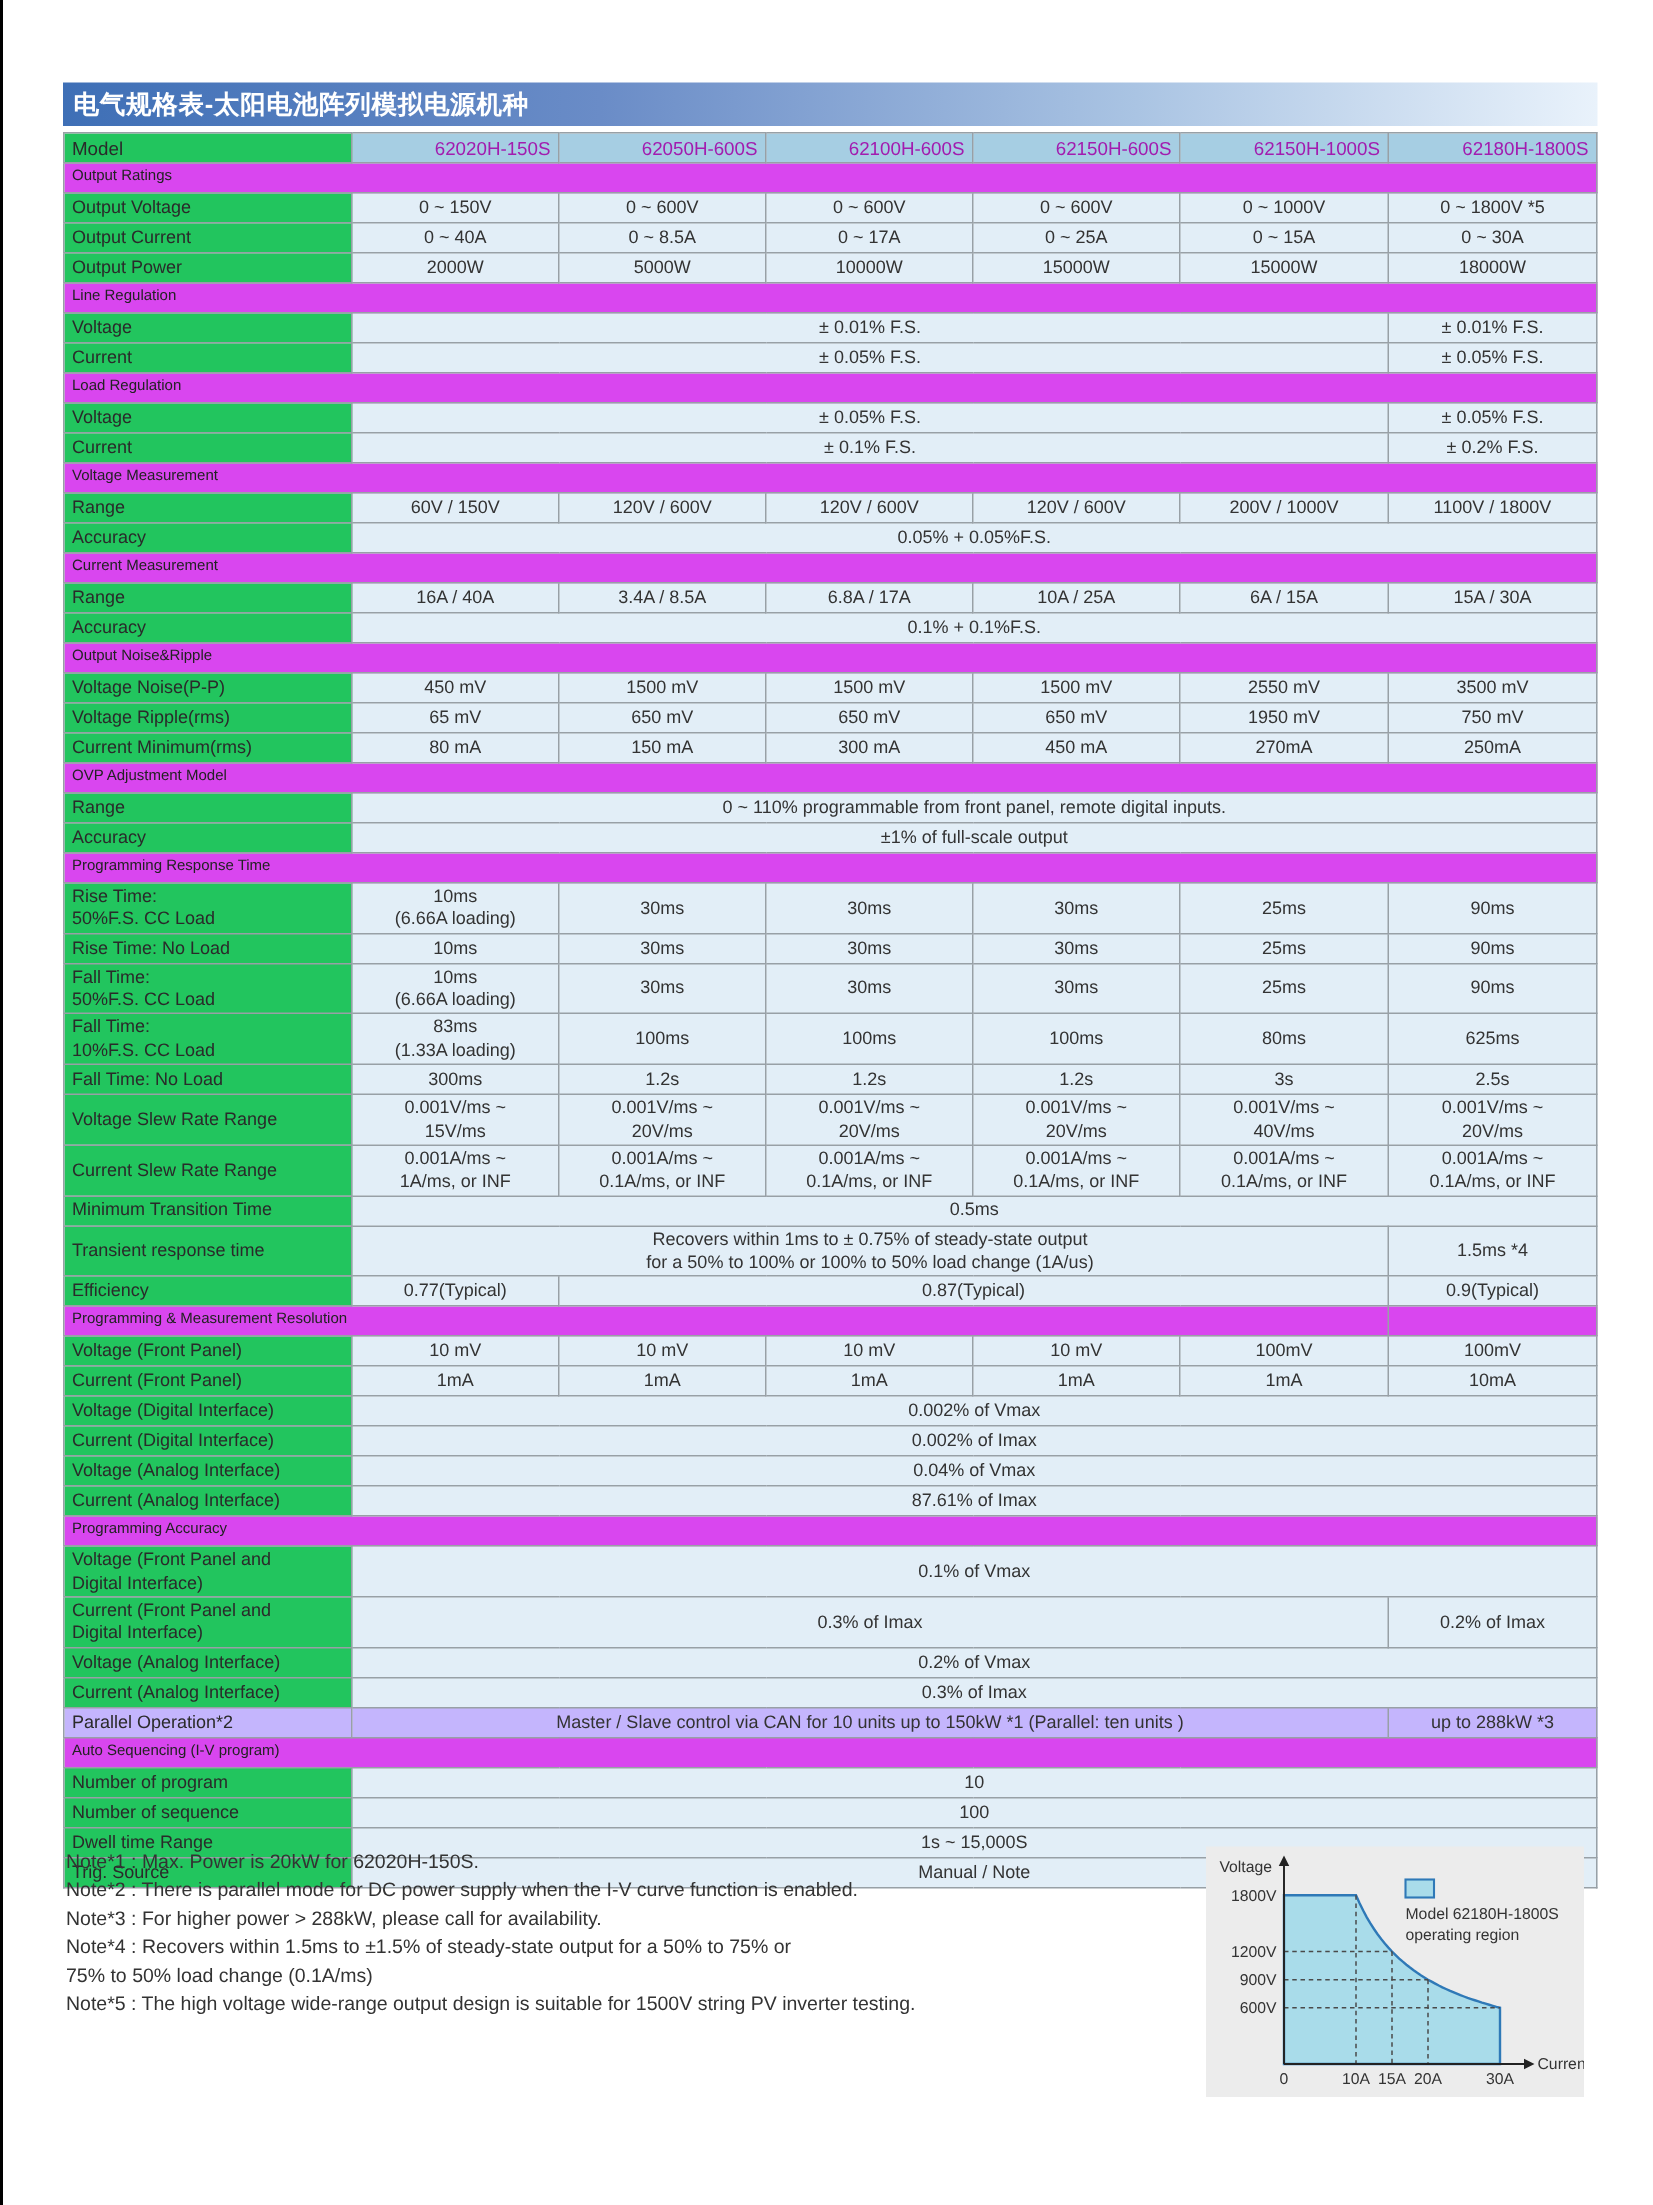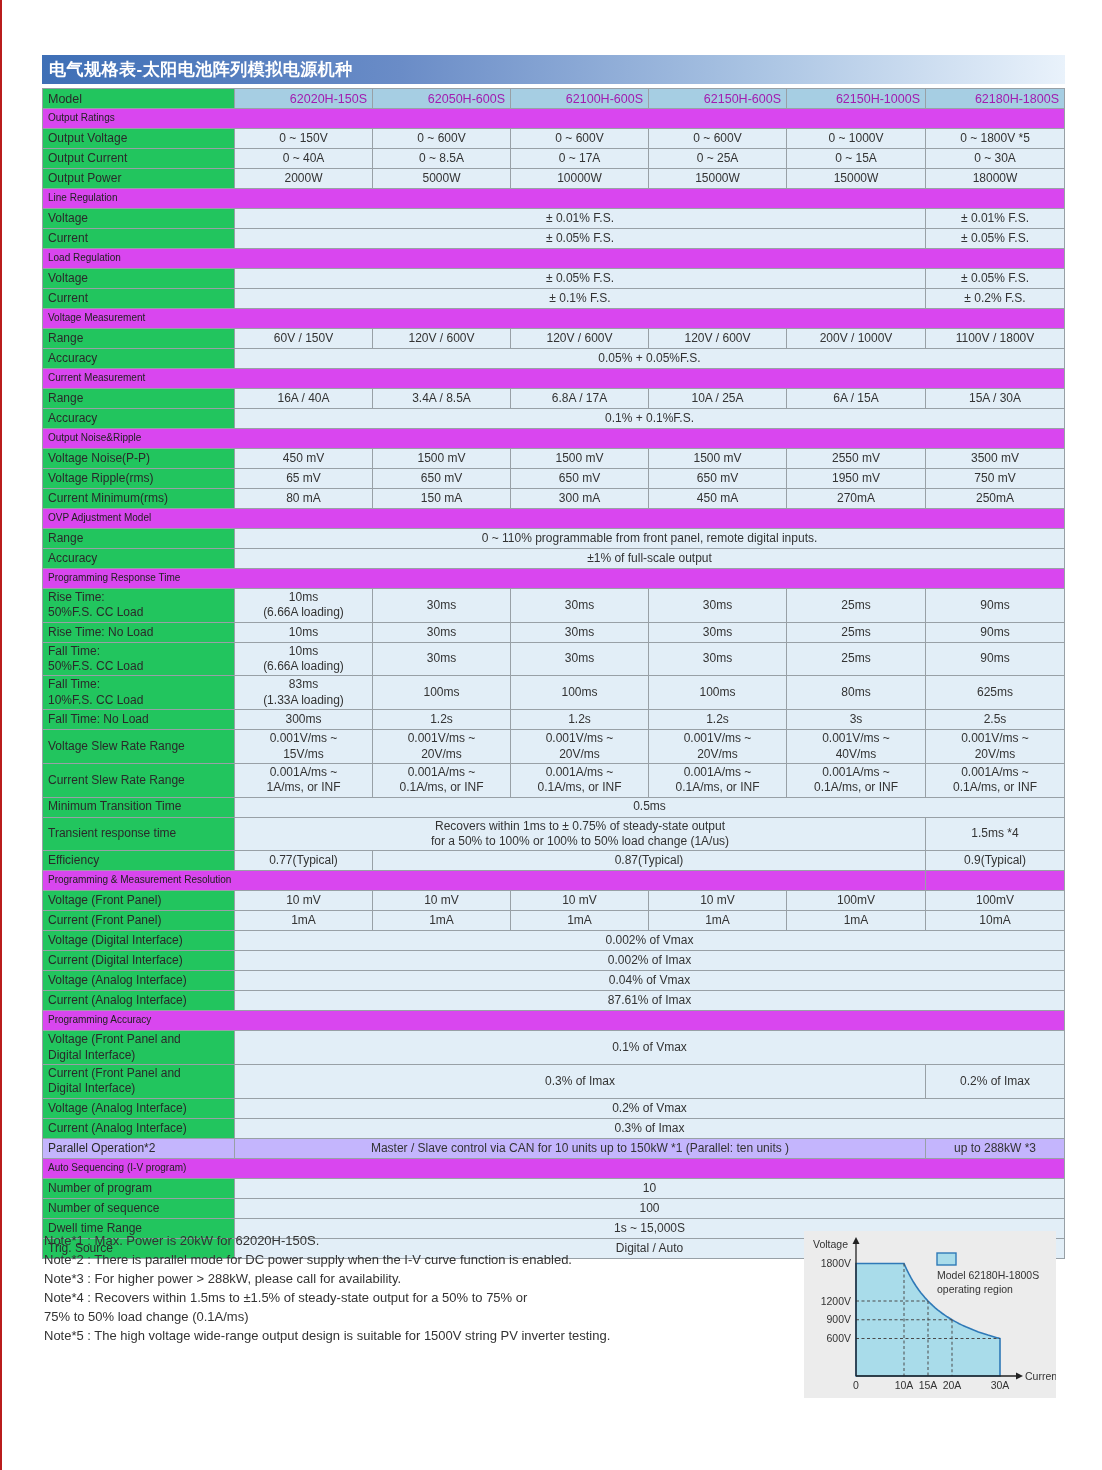--- a/index.html
+++ b/index.html
@@ -1,19 +1,19 @@
 <!DOCTYPE html>
 <html><head>
 <meta charset="utf-8">
 <style>
   html,body{margin:0;padding:0;background:#ffffff;}
   .page{
     position:relative;width:1102px;height:1470px;background:#fff;overflow:hidden;
     font-family:"Liberation Sans","DejaVu Sans",sans-serif;color:#333;
-    border-left:2px solid #b91c1c;box-sizing:border-box;
+    border-left:2px solid #000000;box-sizing:border-box;
   }
   .title-bar{
     position:absolute;left:40px;top:55px;width:1023px;height:29px;
     background:linear-gradient(90deg,#3e6fb6 0%,#6a8cc7 35%,#aac4e3 70%,#e9f2fb 100%);
     color:#ffffff;font-weight:bold;font-size:17px;line-height:29px;
     padding-left:7px;box-sizing:border-box;letter-spacing:.5px;
   }
   table.spec{
     position:absolute;left:40px;top:88px;width:1022px;
     border-collapse:collapse;table-layout:fixed;
@@ -367,21 +367,21 @@
         <tr>
           <td class="lbl">Number of sequence</td>
           <td class="val" colspan="6">100</td>
         </tr>
         <tr>
           <td class="lbl">Dwell time Range</td>
           <td class="val" colspan="6">1s ~ 15,000S</td>
         </tr>
         <tr>
           <td class="lbl">Trig. Source</td>
-          <td class="val" colspan="6">Digital / Auto</td>
+          <td class="val" colspan="6">Manual / Note</td>
         </tr>
       </tbody>
   </table>
 
   <div class="bottom">
     <div class="notes" id="notes"><div class="note-line">Note*1 : Max. Power is 20kW for 62020H-150S.</div><div class="note-line">Note*2 : There is parallel mode for DC power supply when the I-V curve function is enabled.</div><div class="note-line">Note*3 : For higher power &gt; 288kW, please call for availability.</div><div class="note-line">Note*4 : Recovers within 1.5ms to ±1.5% of steady-state output for a 50% to 75% or
 75% to 50% load change (0.1A/ms)</div><div class="note-line">Note*5 : The high voltage wide-range output design is suitable for 1500V string PV inverter testing.</div></div>
     <div class="chart-box">
       <svg id="iv-chart" width="252" height="167" viewBox="0 0 252 167">
           <path d="M52,145 L52,32.5 L100,32.5 L102.4,37.9 L104.8,42.7 L107.2,47.2 L109.6,51.3 L112.0,55.0 L114.4,58.5 L116.8,61.7 L119.2,64.6 L121.6,67.4 L124.0,70.0 L126.4,72.4 L128.8,74.7 L131.2,76.8 L133.6,78.8 L136.0,80.7 L138.4,82.5 L140.8,84.2 L143.2,85.8 L145.6,87.3 L148.0,88.8 L150.4,90.1 L152.8,91.4 L155.2,92.7 L157.6,93.9 L160.0,95.0 L162.4,96.1 L164.8,97.1 L167.2,98.1 L169.6,99.1 L172.0,100.0 L174.4,100.9 L176.8,101.7 L179.2,102.5 L181.6,103.3 L184.0,104.1 L186.4,104.8 L188.8,105.5 L191.2,106.2 L193.6,106.9 L196.0,107.5 L196,145 Z" fill="#a9dcea" stroke="#2f79b7" stroke-width="1.6"></path>

